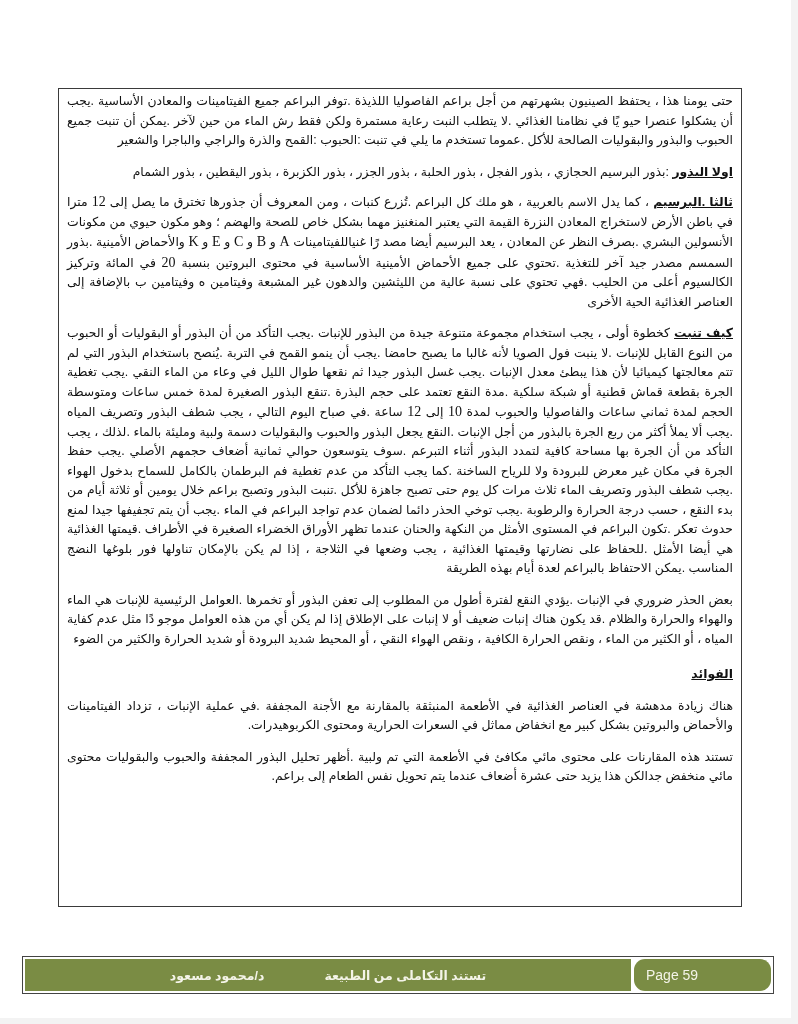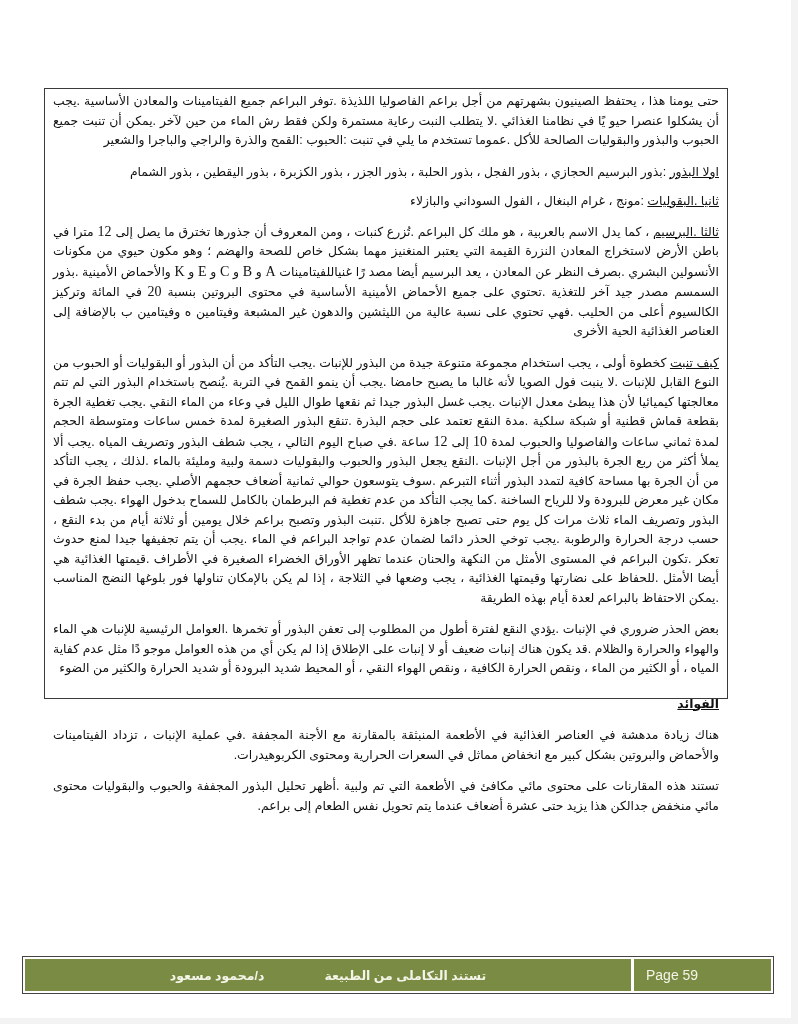--- a/index.html
+++ b/index.html
@@ -6,58 +6,57 @@
     body {
       width: 798px; height: 1024px; position: relative; overflow: hidden;
       background: #f3f3f3;
       font-family: "Liberation Sans", "DejaVu Sans", sans-serif;
     }
     .page {
       position: absolute; left: 0; top: 0; width: 791px; height: 1018px;
       background: #ffffff;
     }
     .content-box {
-      position: absolute; left: 44px; top: 88px; width: 684px; height: 611px;
+      position: absolute; left: 58px; top: 88px; width: 684px; height: 819px;
       border: 1px solid #3a3a3a; box-sizing: border-box;
       padding: 3px 8px 0 8px;
       direction: rtl; text-align: justify;
       font-size: 12.4px; line-height: 19.5px; color: #111;
     }
     .content-box p { margin: 0 0 12px 0; }
     .content-box p.tight { margin-bottom: 10px; }
-    .lead { font-weight: normal; text-decoration: underline; }
+    .lead { font-weight: bold; text-decoration: underline; }
     .heading { font-weight: bold; text-decoration: underline; margin: 16px 0 12px 0; }
     .num { font-family: "Liberation Serif", serif; font-size: 14px; }
     .footer {
       position: absolute; left: 22px; top: 956px; width: 752px; height: 38px;
       border: 1px solid #444; box-sizing: border-box; background: #fff;
       display: flex; flex-direction: row-reverse; padding: 2px; gap: 3px;
     }
     .footer-main {
       flex: 1; background: #7a8c44; color: #f4f4e8;
       display: flex; align-items: center; justify-content: center; gap: 60px;
       direction: rtl; font-size: 12.5px; letter-spacing: 3px; font-weight: bold;
     }
     .footer-page {
       width: 137px; background: #7a8c44; color: #f4f4e8;
       display: flex; align-items: center; padding-left: 12px; box-sizing: border-box;
-      font-size: 14px; order: -1;
+      font-size: 14px; order: -1; border-radius: 11px;
     }
   </style>
 </head>
 <body>
 
 <div class="page">
   <div class="content-box">
 
     <p>حتى يومنا هذا ، يحتفظ الصينيون بشهرتهم من أجل براعم الفاصوليا اللذيذة .توفر البراعم جميع الفيتامينات والمعادن الأساسية .يجب أن يشكلوا عنصرا حيو يًا في نظامنا الغذائي .لا يتطلب النبت رعاية مستمرة ولكن فقط رش الماء من حين لآخر .يمكن أن تنبت جميع الحبوب والبذور والبقوليات الصالحة للأكل .عموما تستخدم ما يلي في تنبت :الحبوب :القمح والذرة والراجي والباجرا والشعير</p>
 
     <p class="tight"><span class="lead">اولا البذور</span><span> :بذور البرسيم الحجازي ، بذور الفجل ، بذور الحلبة ، بذور الجزر ، بذور الكزبرة ، بذور اليقطين ، بذور الشمام</span></p>
 
-    <p class="tight"><span class="lead">ثانيا .البقوليات</span><span> :مونج ، غرام البنغال ، الفول السوداني والبازلاء</span></p>
 
     <p><span class="lead">ثالثا .البرسيم</span><span> ، كما يدل الاسم بالعربية ، هو ملك كل البراعم .تُزرع كنبات ، ومن المعروف أن جذورها تخترق ما يصل إلى </span><span class="num">12</span><span> مترا في باطن الأرض لاستخراج المعادن النزرة القيمة التي يعتبر المنغنيز مهما بشكل خاص للصحة والهضم ؛ وهو مكون حيوي من مكونات الأنسولين البشري .بصرف النظر عن المعادن ، يعد البرسيم أيضا مصد رًا غنياللفيتامينات </span><span class="num">A</span><span> و </span><span class="num">B</span><span> و </span><span class="num">C</span><span> و </span><span class="num">E</span><span> و </span><span class="num">K</span><span> والأحماض الأمينية .بذور السمسم مصدر جيد آخر للتغذية .تحتوي على جميع الأحماض الأمينية الأساسية في محتوى البروتين بنسبة </span><span class="num">20</span><span> في المائة وتركيز الكالسيوم أعلى من الحليب .فهي تحتوي على نسبة عالية من الليثشين والدهون غير المشبعة وفيتامين ه وفيتامين ب بالإضافة إلى العناصر الغذائية الحية الأخرى</span></p>
 
     <p><span class="lead">كيف تنبت</span><span> كخطوة أولى ، يجب استخدام مجموعة متنوعة جيدة من البذور للإنبات .يجب التأكد من أن البذور أو البقوليات أو الحبوب من النوع القابل للإنبات .لا ينبت فول الصويا لأنه غالبا ما يصبح حامضا .يجب أن ينمو القمح في التربة .يُنصح باستخدام البذور التي لم تتم معالجتها كيميائيا لأن هذا يبطئ معدل الإنبات .يجب غسل البذور جيدا ثم نقعها طوال الليل في وعاء من الماء النقي .يجب تغطية الجرة بقطعة قماش قطنية أو شبكة سلكية .مدة النقع تعتمد على حجم البذرة .تنقع البذور الصغيرة لمدة خمس ساعات ومتوسطة الحجم لمدة ثماني ساعات والفاصوليا والحبوب لمدة </span><span class="num">10</span><span> إلى </span><span class="num">12</span><span> ساعة .في صباح اليوم التالي ، يجب شطف البذور وتصريف المياه .يجب ألا يملأ أكثر من ربع الجرة بالبذور من أجل الإنبات .النقع يجعل البذور والحبوب والبقوليات دسمة ولبية ومليئة بالماء .لذلك ، يجب التأكد من أن الجرة بها مساحة كافية لتمدد البذور أثناء التبرعم .سوف يتوسعون حوالي ثمانية أضعاف حجمهم الأصلي .يجب حفظ الجرة في مكان غير معرض للبرودة ولا للرياح الساخنة .كما يجب التأكد من عدم تغطية فم البرطمان بالكامل للسماح بدخول الهواء .يجب شطف البذور وتصريف الماء ثلاث مرات كل يوم حتى تصبح جاهزة للأكل .تنبت البذور وتصبح براعم خلال يومين أو ثلاثة أيام من بدء النقع ، حسب درجة الحرارة والرطوبة .يجب توخي الحذر دائما لضمان عدم تواجد البراعم في الماء .يجب أن يتم تجفيفها جيدا لمنع حدوث تعكر .تكون البراعم في المستوى الأمثل من النكهة والحنان عندما تظهر الأوراق الخضراء الصغيرة في الأطراف .قيمتها الغذائية هي أيضا الأمثل .للحفاظ على نضارتها وقيمتها الغذائية ، يجب وضعها في الثلاجة ، إذا لم يكن بالإمكان تناولها فور بلوغها النضج المناسب .يمكن الاحتفاظ بالبراعم لعدة أيام بهذه الطريقة</span></p>
 
     <p>بعض الحذر ضروري في الإنبات .يؤدي النقع لفترة أطول من المطلوب  إلى تعفن البذور أو تخمرها .العوامل الرئيسية للإنبات هي الماء والهواء والحرارة والظلام .قد يكون هناك إنبات ضعيف أو لا إنبات على الإطلاق إذا لم يكن أي من هذه العوامل موجو دًا مثل عدم كفاية المياه ، أو الكثير من الماء ، ونقص الحرارة الكافية ، ونقص الهواء النقي ، أو المحيط شديد البرودة أو شديد الحرارة والكثير من الضوء</p>
 
     <div class="heading">الفوائد</div>
 
     <p>هناك زيادة مدهشة في العناصر الغذائية في الأطعمة المنبثقة بالمقارنة مع الأجنة المجففة .في عملية الإنبات ، تزداد الفيتامينات والأحماض والبروتين بشكل كبير مع انخفاض مماثل في السعرات الحرارية ومحتوى الكربوهيدرات.</p>

